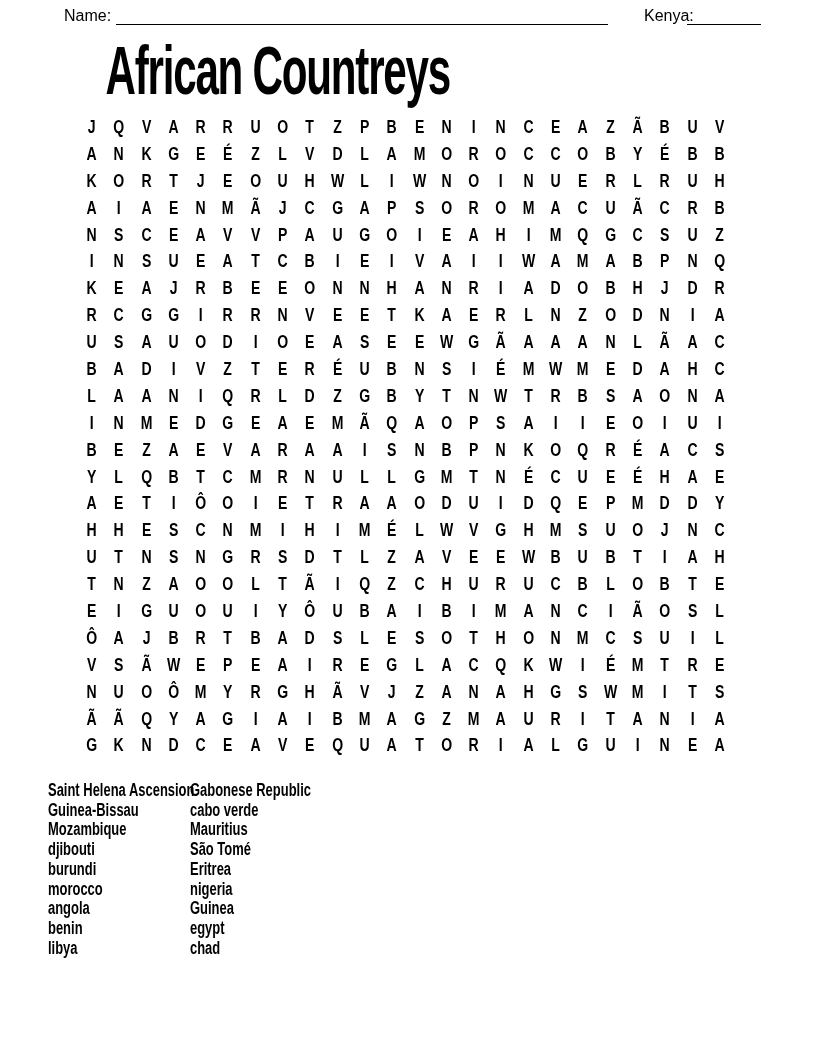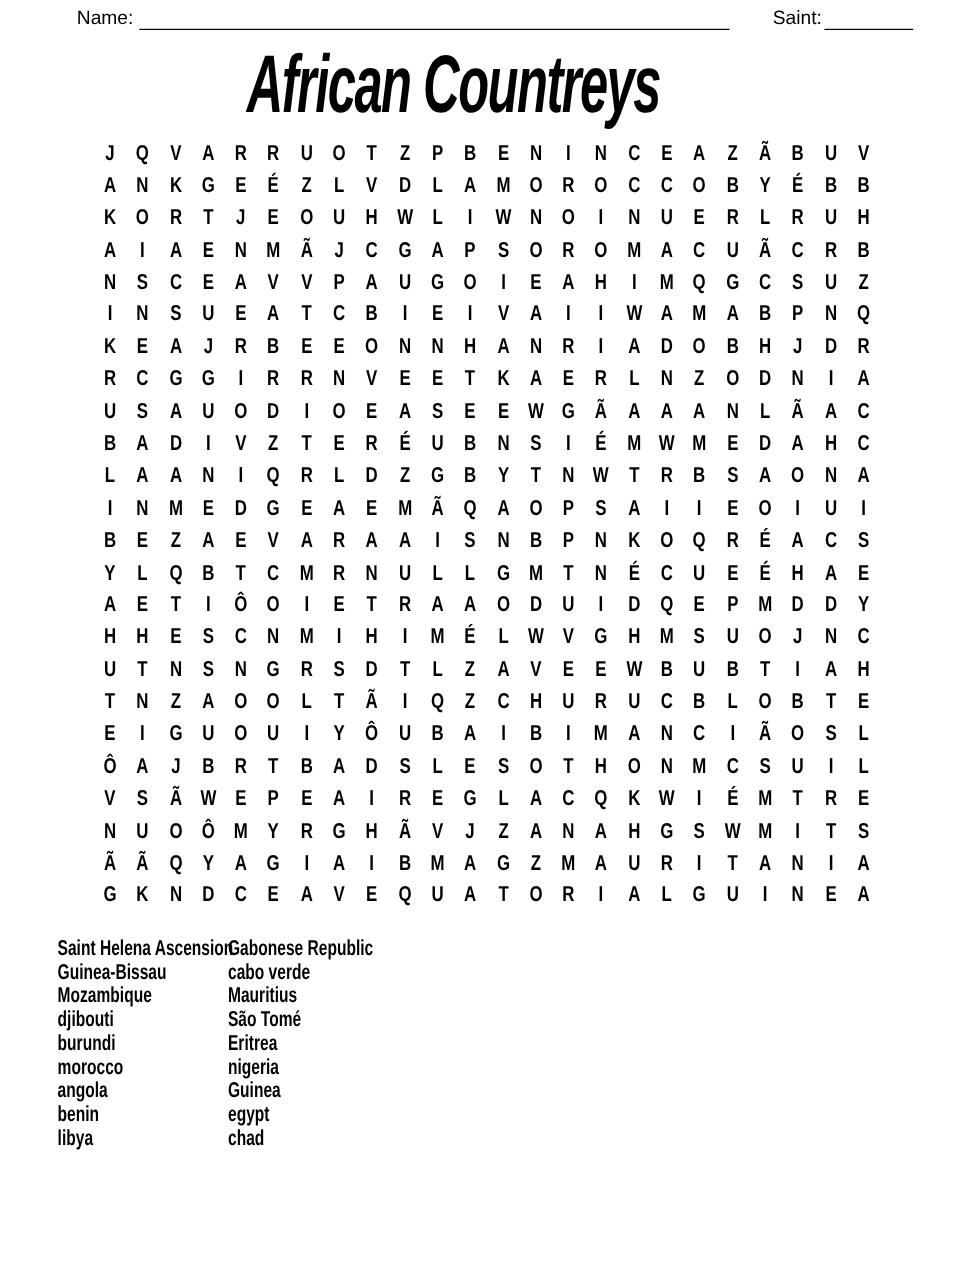--- a/index.html
+++ b/index.html
@@ -29,22 +29,21 @@
   }
   .date-blank {
     position: absolute; left: 667px; top: 7px;
     width: 74px; height: 18px;
     border-bottom: 1.6px solid #000;
   }
 
   
   .title-wrap {
     position: absolute; left: 0; top: 36px; width: 756px;
-    text-align: center;
-    font-style: italic;
+    text-align: left;
   }
   .title-text {
     display: inline-block;
     font-size: 68px;
     font-weight: 700;
     letter-spacing: -2px;
     line-height: 1.0;
     transform: scaleX(0.62);
     transform-origin: 50% 50%;
     white-space: nowrap;
@@ -83,21 +82,21 @@
     transform: scaleX(0.72);
     transform-origin: 0% 50%;
   }
 </style>
 </head>
 <body>
 
 <div class="top-line">
   <span class="name-label">Name:</span>
   <span class="name-blank"></span>
-  <span class="date-label">Saint:</span>
+  <span class="date-label">Kenya:</span>
   <span class="date-blank"></span>
 </div>
 
 <div class="title-wrap">
   <span class="title-text">African Countreys</span>
 </div>
 
 <div class="grid">
     <div class="cell">J</div>
     <div class="cell">Q</div>

